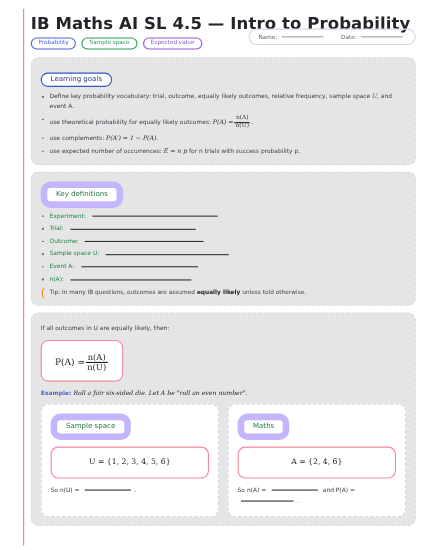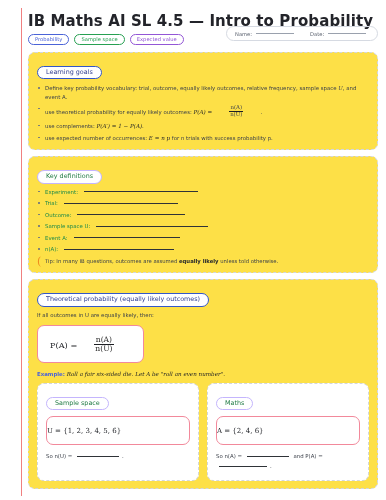--- a/index.html
+++ b/index.html
@@ -90,33 +90,33 @@
   }
   .nd-rule.last { margin-right: 0; }
 
   
   .card {
     border: 0.8px dashed #d2d6de;
     border-radius: 7px;
     margin-top: 6px;
     padding: 6px 8px 7px 8px;
     box-sizing: border-box;
-    background: #fde047;
+    background: #e5e5e5;
     position: relative;
   }
   .pill {
     display: inline-block;
     border-radius: 9px;
     padding: 2px 8px 3px 8px;
     font-size: 6.4px;
     line-height: 1;
     background: #fff;
   }
   .pill.blue  { border: 1px solid #3457c8; color: #2d3b8f; }
-  .pill.green { border: 1px solid #c4b5fd; color: #1f7a43; }
+  .pill.green { border: 6px solid #c4b5fd; color: #1f7a43; }
 
   ul.bullets {
     list-style: none;
     margin: 5px 0 0 0;
     padding: 0;
   }
   ul.bullets > li {
     position: relative;
     padding-left: 8px;
     margin-bottom: 4px;
@@ -142,21 +142,21 @@
     font-size: 5.6px;
     color: #1d1f24;
   }
   .frac {
     display: inline-block;
     vertical-align: -0.45em;
     text-align: center;
     font-family: "DejaVu Serif", serif;
     font-size: 5.4px;
     line-height: 1.1;
-    margin: 0 17px;
+    margin: 0 1px;
   }
   .frac .num { display: block; padding: 0 1px; }
   .frac .den { display: block; border-top: 0.7px solid #1d1f24; padding: 0 1px; }
 
   
   ul.defs {
     list-style: none;
     margin: 5px 0 0 0;
     padding: 0;
   }
@@ -253,20 +253,21 @@
     box-sizing: border-box;
     background: #fff;
   }
   .set-box {
     margin-top: 6px;
     border: 1.1px solid #f2899b;
     border-radius: 7px;
     height: 27px;
     display: flex;
     align-items: center;
+    justify-content: center;
     background: #fff;
   }
   .set-box .eq {
     font-family: "DejaVu Serif", serif;
     font-size: 7px;
     color: #1d1f24;
   }
   .answer-line {
     margin-top: 6px;
     font-size: 5.4px;
@@ -356,21 +357,20 @@
         <span class="def-line" style="width:110px"></span>
       </li>
     </ul>
 
     <div class="tip">
       <span>Tip: In many IB questions, outcomes are assumed </span><b>equally likely</b><span> unless told otherwise.</span>
     </div>
   </div>
 
   <div class="card">
-    <span class="pill blue">Theoretical probability (equally likely outcomes)</span>
 
     <div class="lead">If all outcomes in U are equally likely, then:</div>
 
     <div class="formula-box">
       <span class="eq">P(A) =</span><span class="frac"><span class="num">n(A)</span><span class="den">n(U)</span></span>
     </div>
 
     <div class="example">
       <span class="ex-label">Example:</span><span class="math"> Roll a fair six-sided die. Let A be "roll an even number".</span>
     </div>

